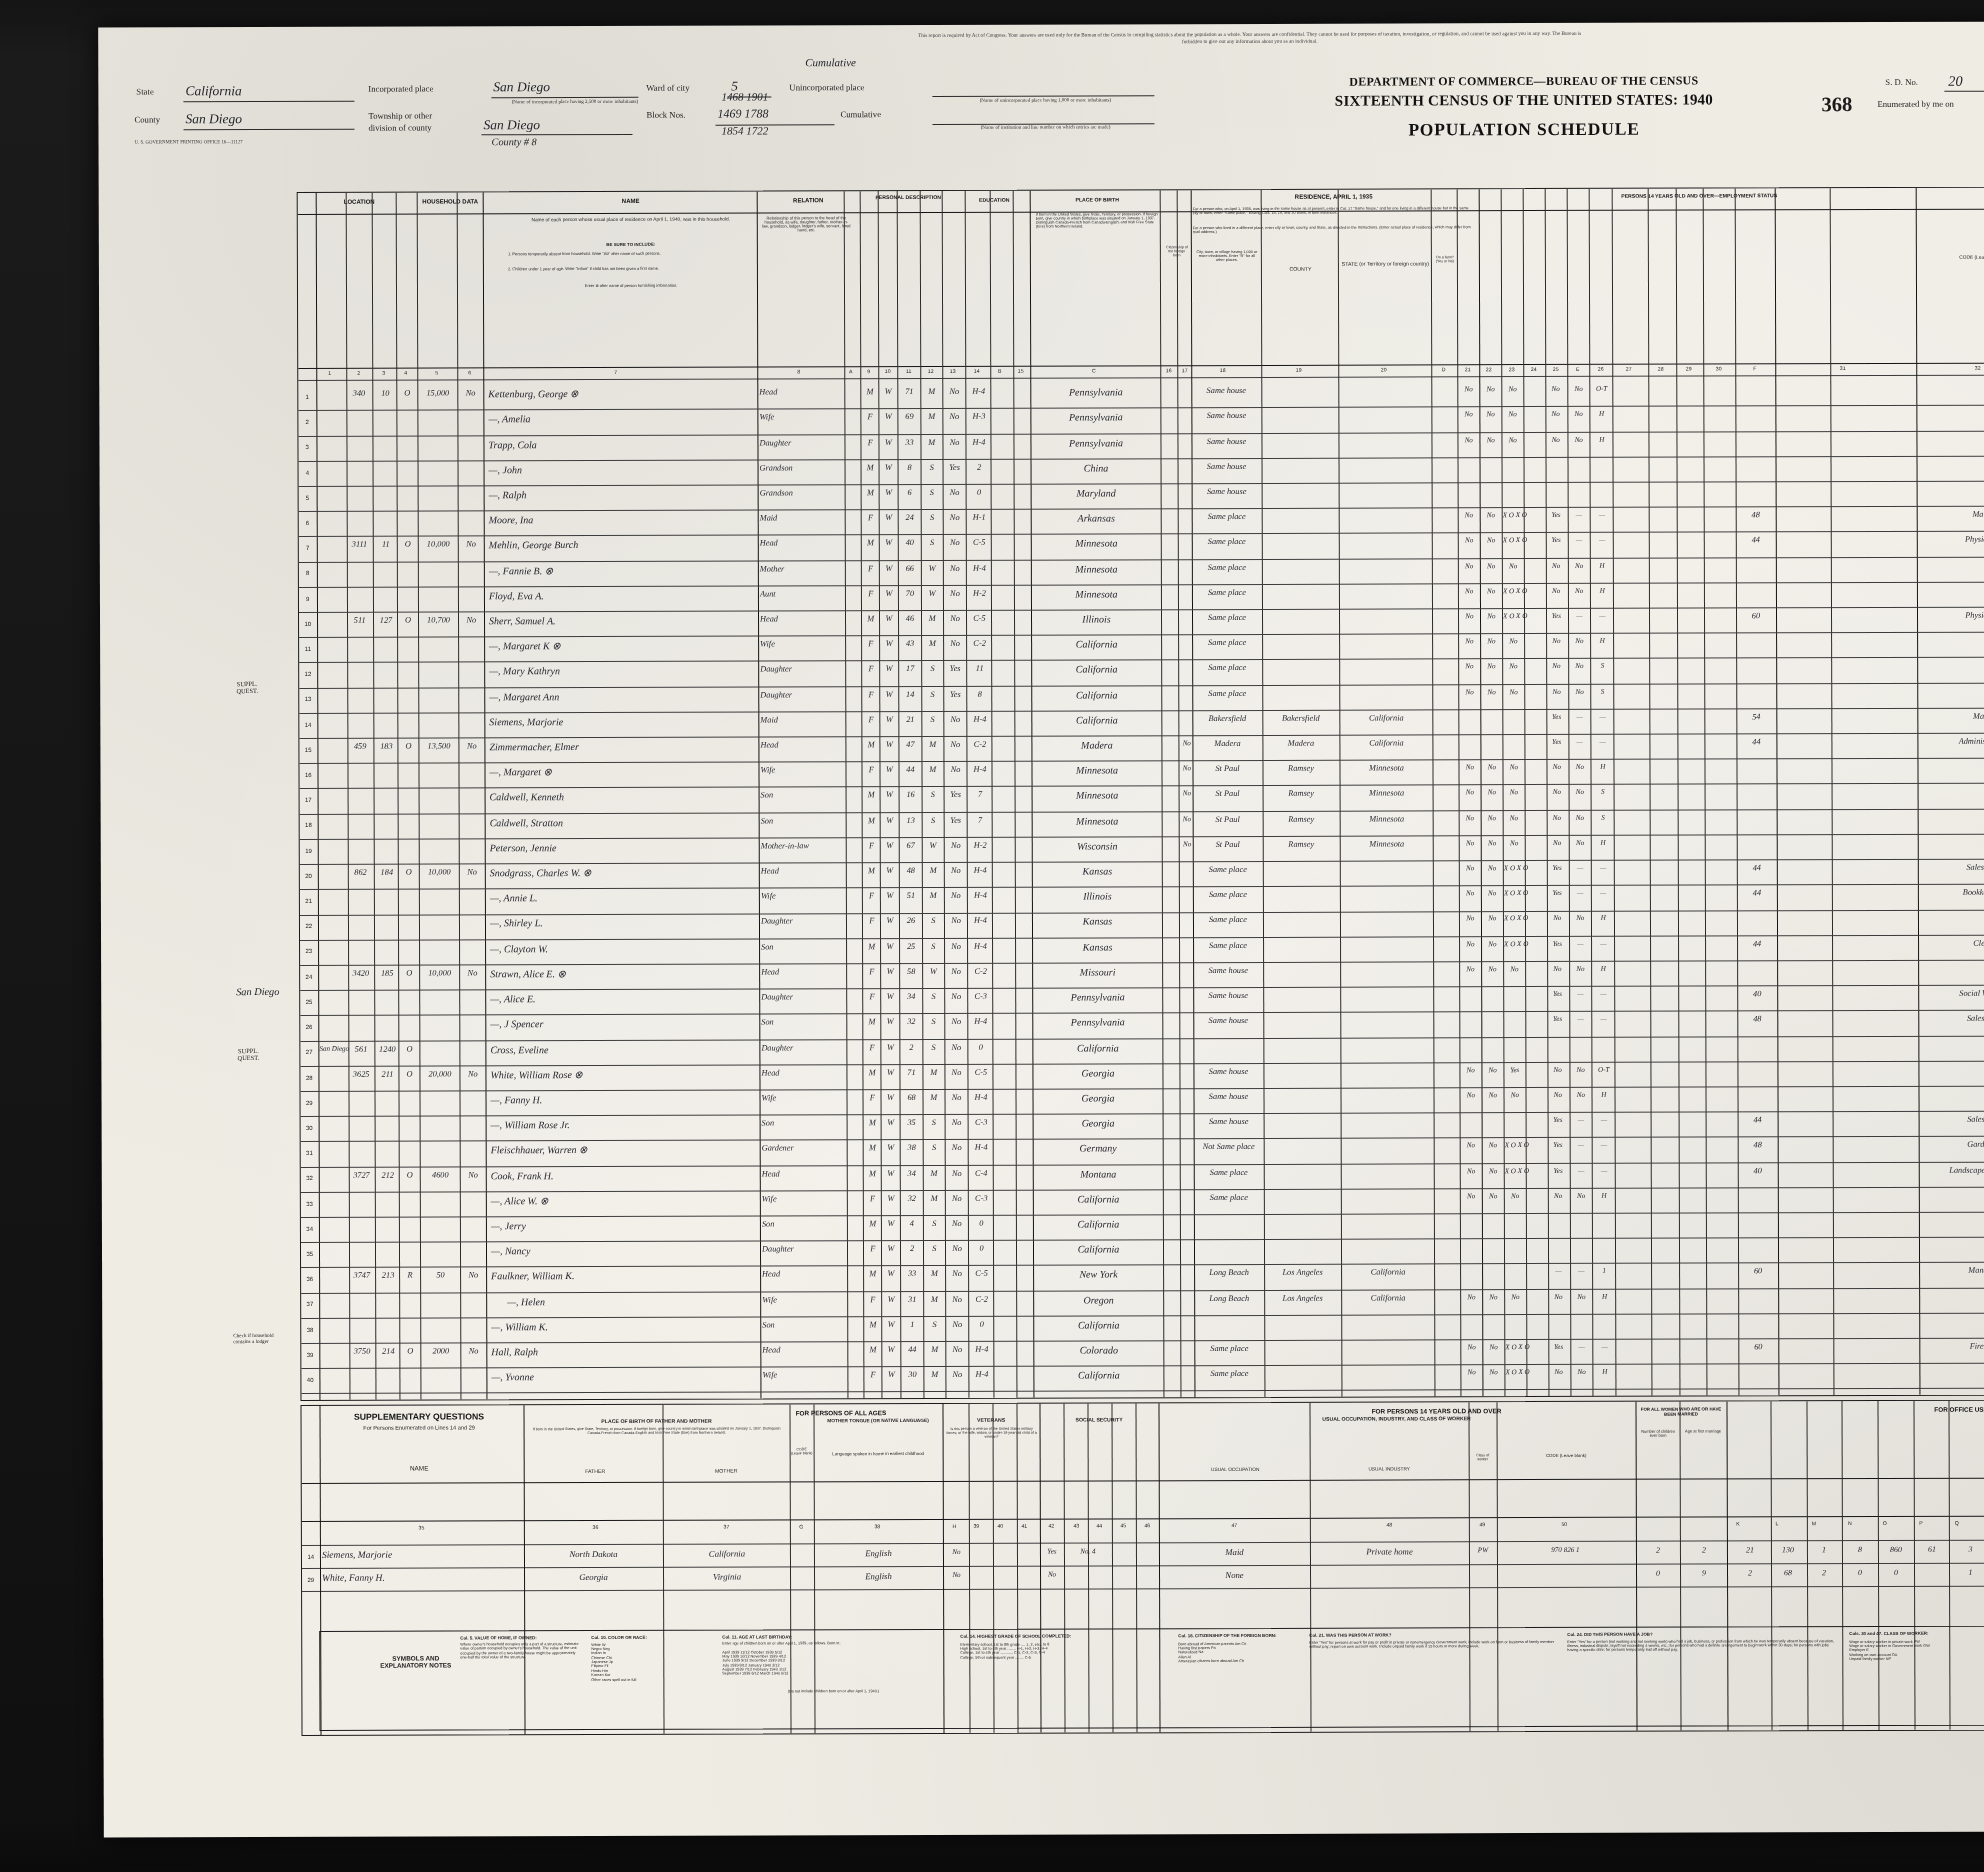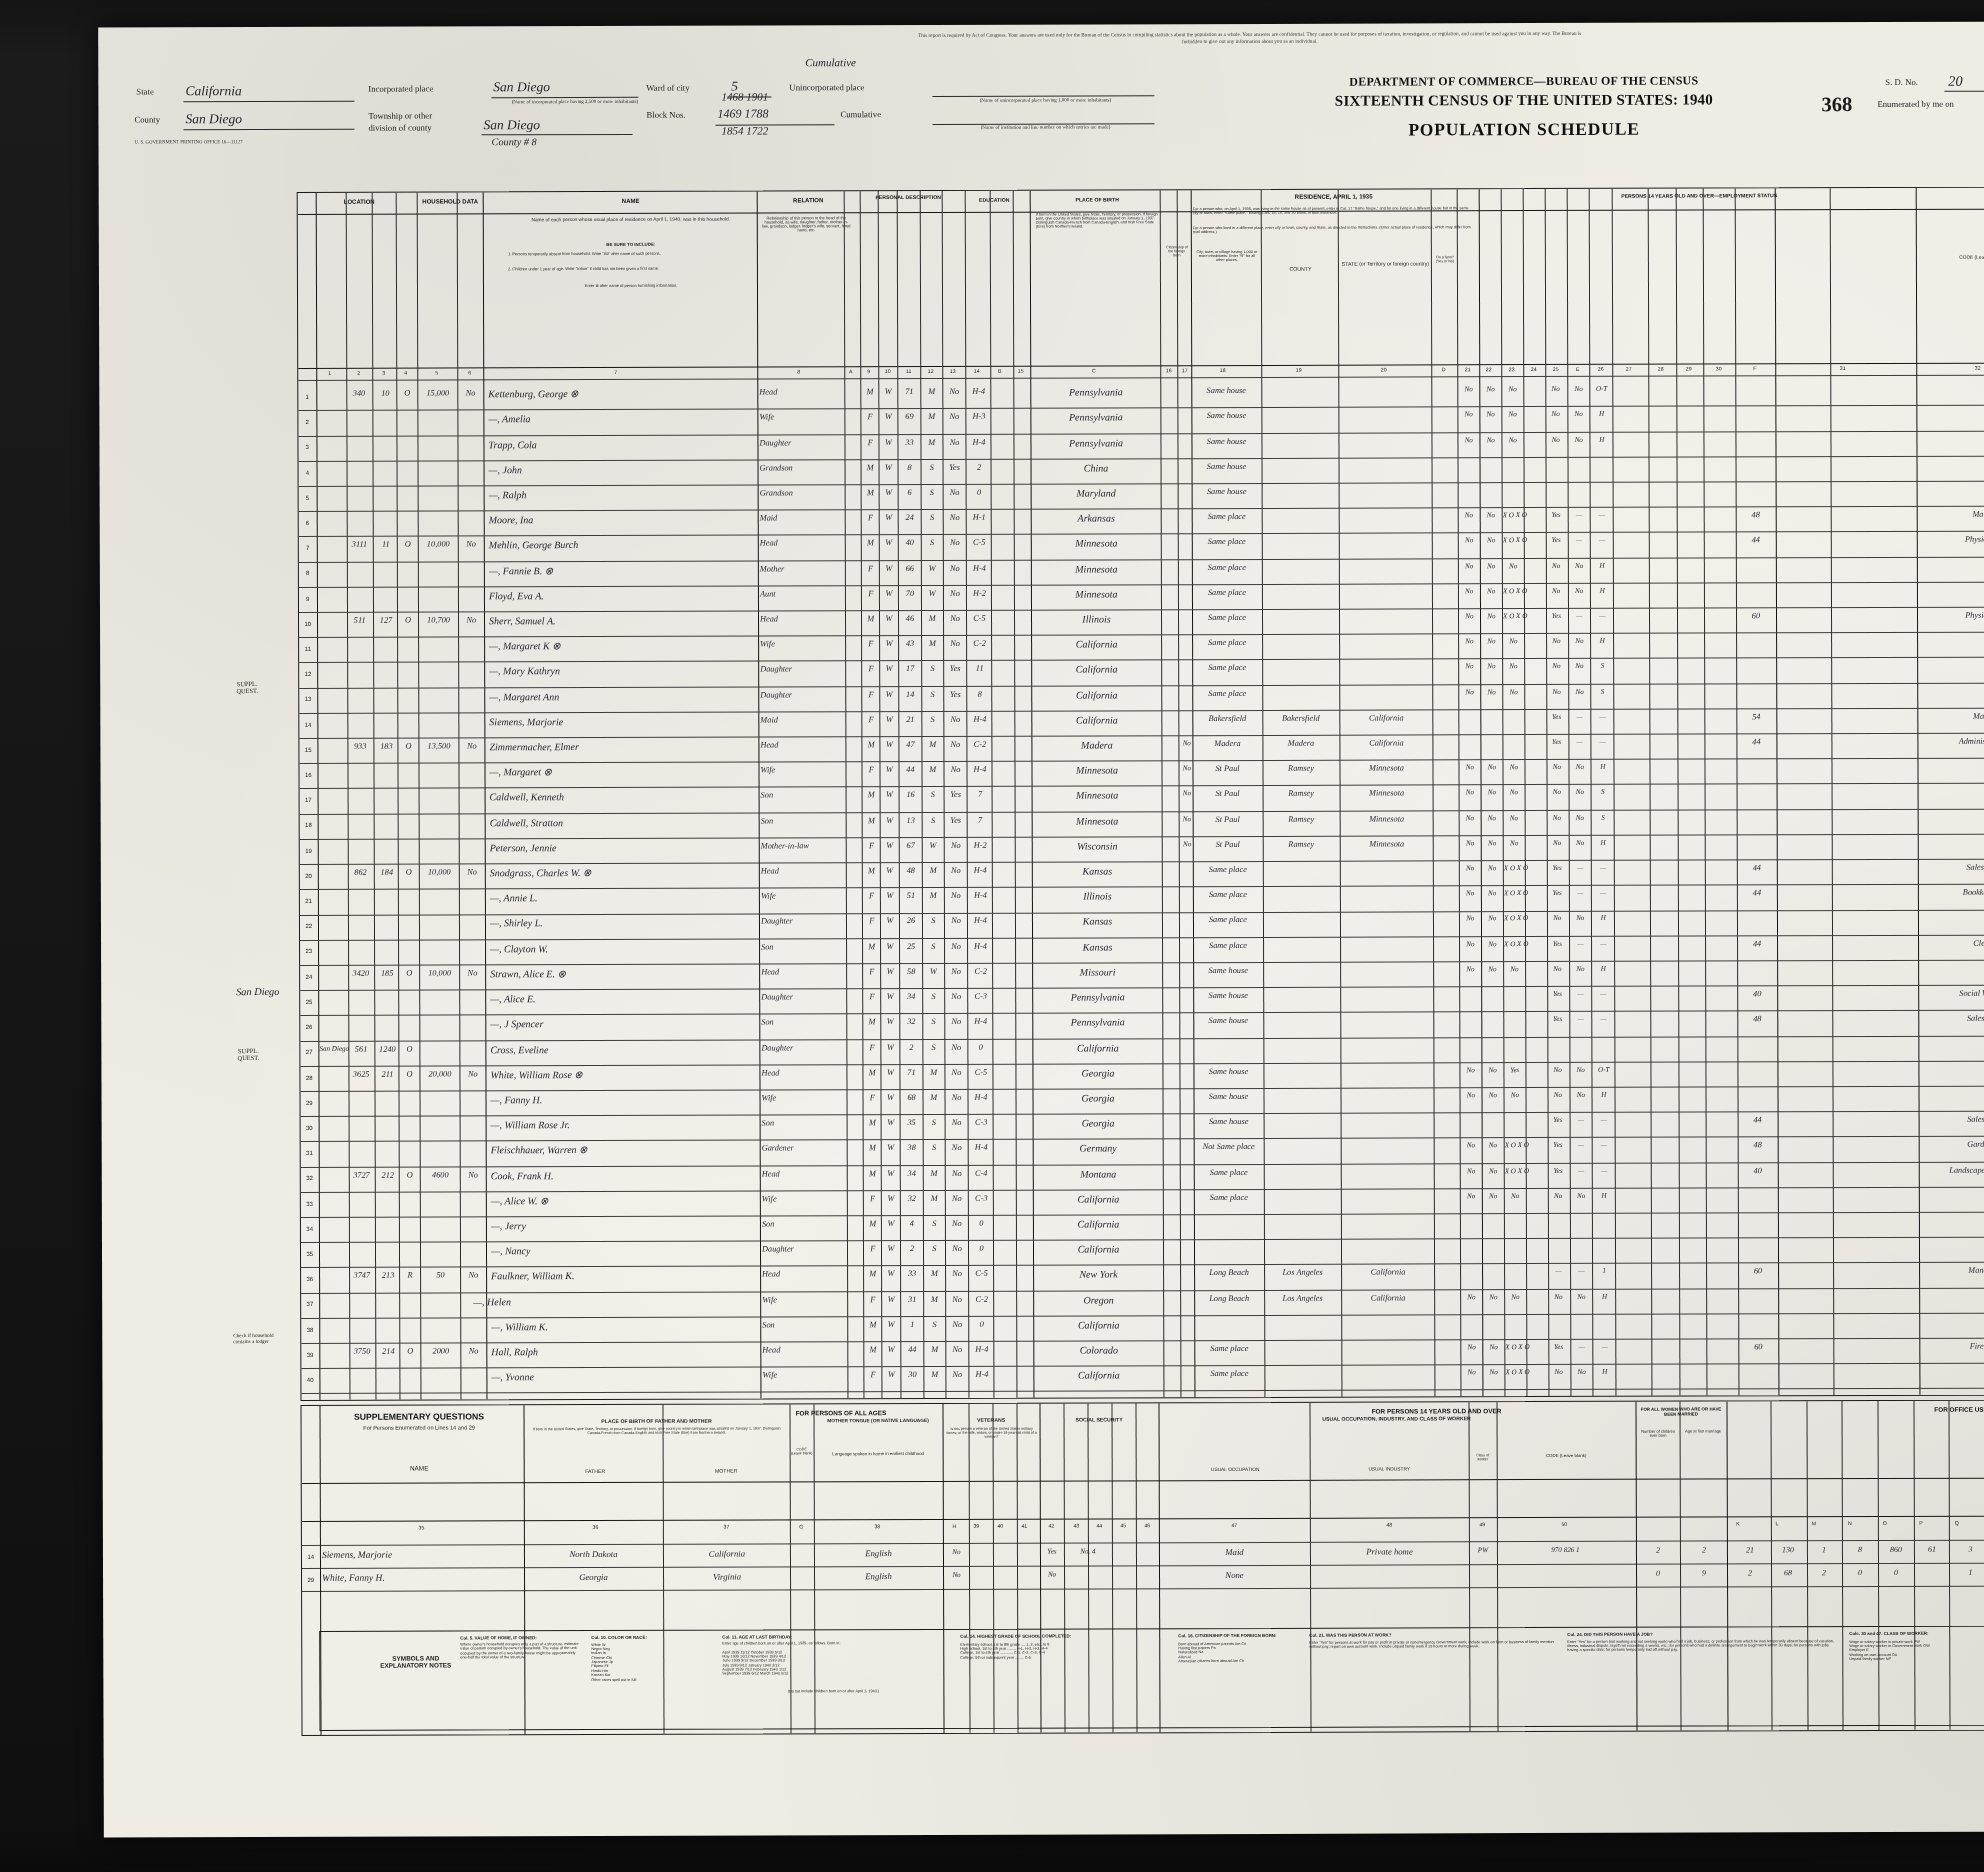--- a/index.html
+++ b/index.html
@@ -511,21 +511,21 @@
           <div class="cell " style="left: 734px; top: 524px; width: 127px; text-align: center;">California</div>
           <div class="cell sm" style="left: 894px; top: 524px; width: 68px; text-align: center;">Bakersfield</div>
           <div class="cell sm" style="left: 964px; top: 524px; width: 75px; text-align: center;">Bakersfield</div>
           <div class="cell sm" style="left: 1041px; top: 524px; width: 92px; text-align: center;">California</div>
           <div class="cell xs" style="left: 1247px; top: 524px; width: 20.6px; text-align: center;">Yes</div>
           <div class="cell xs" style="left: 1270px; top: 524px; width: 20.6px; text-align: center;">—</div>
           <div class="cell xs" style="left: 1293px; top: 524px; width: 20.6px; text-align: center;">—</div>
           <div class="cell sm" style="left: 1438px; top: 524px; width: 38px; text-align: center;">54</div>
           <div class="cell sm" style="left: 1621px; top: 524px; width: 123px; text-align: center;">Maid</div>
           <div class="linenum" style="left: 0px; top: 554px; width: 17.5px;">15</div>
-          <div class="cell sm" style="left: 48px; top: 549px; width: 25.4px; text-align: center;">933</div>
+          <div class="cell sm" style="left: 48px; top: 549px; width: 25.4px; text-align: center;">459</div>
           <div class="cell sm" style="left: 75px; top: 549px; width: 24px; text-align: center;">183</div>
           <div class="cell sm" style="left: 99px; top: 549px; width: 20px; text-align: center;">O</div>
           <div class="cell sm" style="left: 120px; top: 549px; width: 39px; text-align: center;">13,500</div>
           <div class="cell sm" style="left: 160px; top: 549px; width: 24.6px; text-align: center;">No</div>
           <div class="cell " style="left: 190px; top: 549px; width: 270px; text-align: left;">Zimmermacher, Elmer</div>
           <div class="cell sm" style="left: 461px; top: 549px; width: 84px; text-align: left;">Head</div>
           <div class="cell sm" style="left: 563px; top: 549px; width: 17.5px; text-align: center;">M</div>
           <div class="cell sm" style="left: 581px; top: 549px; width: 18px; text-align: center;">W</div>
           <div class="cell sm" style="left: 600px; top: 549px; width: 22px; text-align: center;">47</div>
           <div class="cell sm" style="left: 623px; top: 549px; width: 20.6px; text-align: center;">M</div>
@@ -920,21 +920,21 @@
           <div class="cell " style="left: 734px; top: 1078px; width: 127px; text-align: center;">New York</div>
           <div class="cell sm" style="left: 894px; top: 1078px; width: 68px; text-align: center;">Long Beach</div>
           <div class="cell sm" style="left: 964px; top: 1078px; width: 75px; text-align: center;">Los Angeles</div>
           <div class="cell sm" style="left: 1041px; top: 1078px; width: 92px; text-align: center;">California</div>
           <div class="cell xs" style="left: 1247px; top: 1078px; width: 20.6px; text-align: center;">—</div>
           <div class="cell xs" style="left: 1270px; top: 1078px; width: 20.6px; text-align: center;">—</div>
           <div class="cell xs" style="left: 1293px; top: 1078px; width: 20.6px; text-align: center;">1</div>
           <div class="cell sm" style="left: 1438px; top: 1078px; width: 38px; text-align: center;">60</div>
           <div class="cell sm" style="left: 1621px; top: 1078px; width: 123px; text-align: center;">Manager</div>
           <div class="linenum" style="left: 0px; top: 1108px; width: 17.5px;">37</div>
-          <div class="cell " style="left: 172px; top: 1104px; width: 270px; text-align: left;">—, Helen</div>
+          <div class="cell " style="left: 206px; top: 1104px; width: 270px; text-align: left;">—, Helen</div>
           <div class="cell sm" style="left: 461px; top: 1104px; width: 84px; text-align: left;">Wife</div>
           <div class="cell sm" style="left: 563px; top: 1104px; width: 17.5px; text-align: center;">F</div>
           <div class="cell sm" style="left: 581px; top: 1104px; width: 18px; text-align: center;">W</div>
           <div class="cell sm" style="left: 600px; top: 1104px; width: 22px; text-align: center;">31</div>
           <div class="cell sm" style="left: 623px; top: 1104px; width: 20.6px; text-align: center;">M</div>
           <div class="cell sm" style="left: 645px; top: 1104px; width: 22px; text-align: center;">No</div>
           <div class="cell sm" style="left: 669px; top: 1104px; width: 23px; text-align: center;">C-2</div>
           <div class="cell " style="left: 734px; top: 1104px; width: 127px; text-align: center;">Oregon</div>
           <div class="cell sm" style="left: 894px; top: 1104px; width: 68px; text-align: center;">Long Beach</div>
           <div class="cell sm" style="left: 964px; top: 1104px; width: 75px; text-align: center;">Los Angeles</div>

